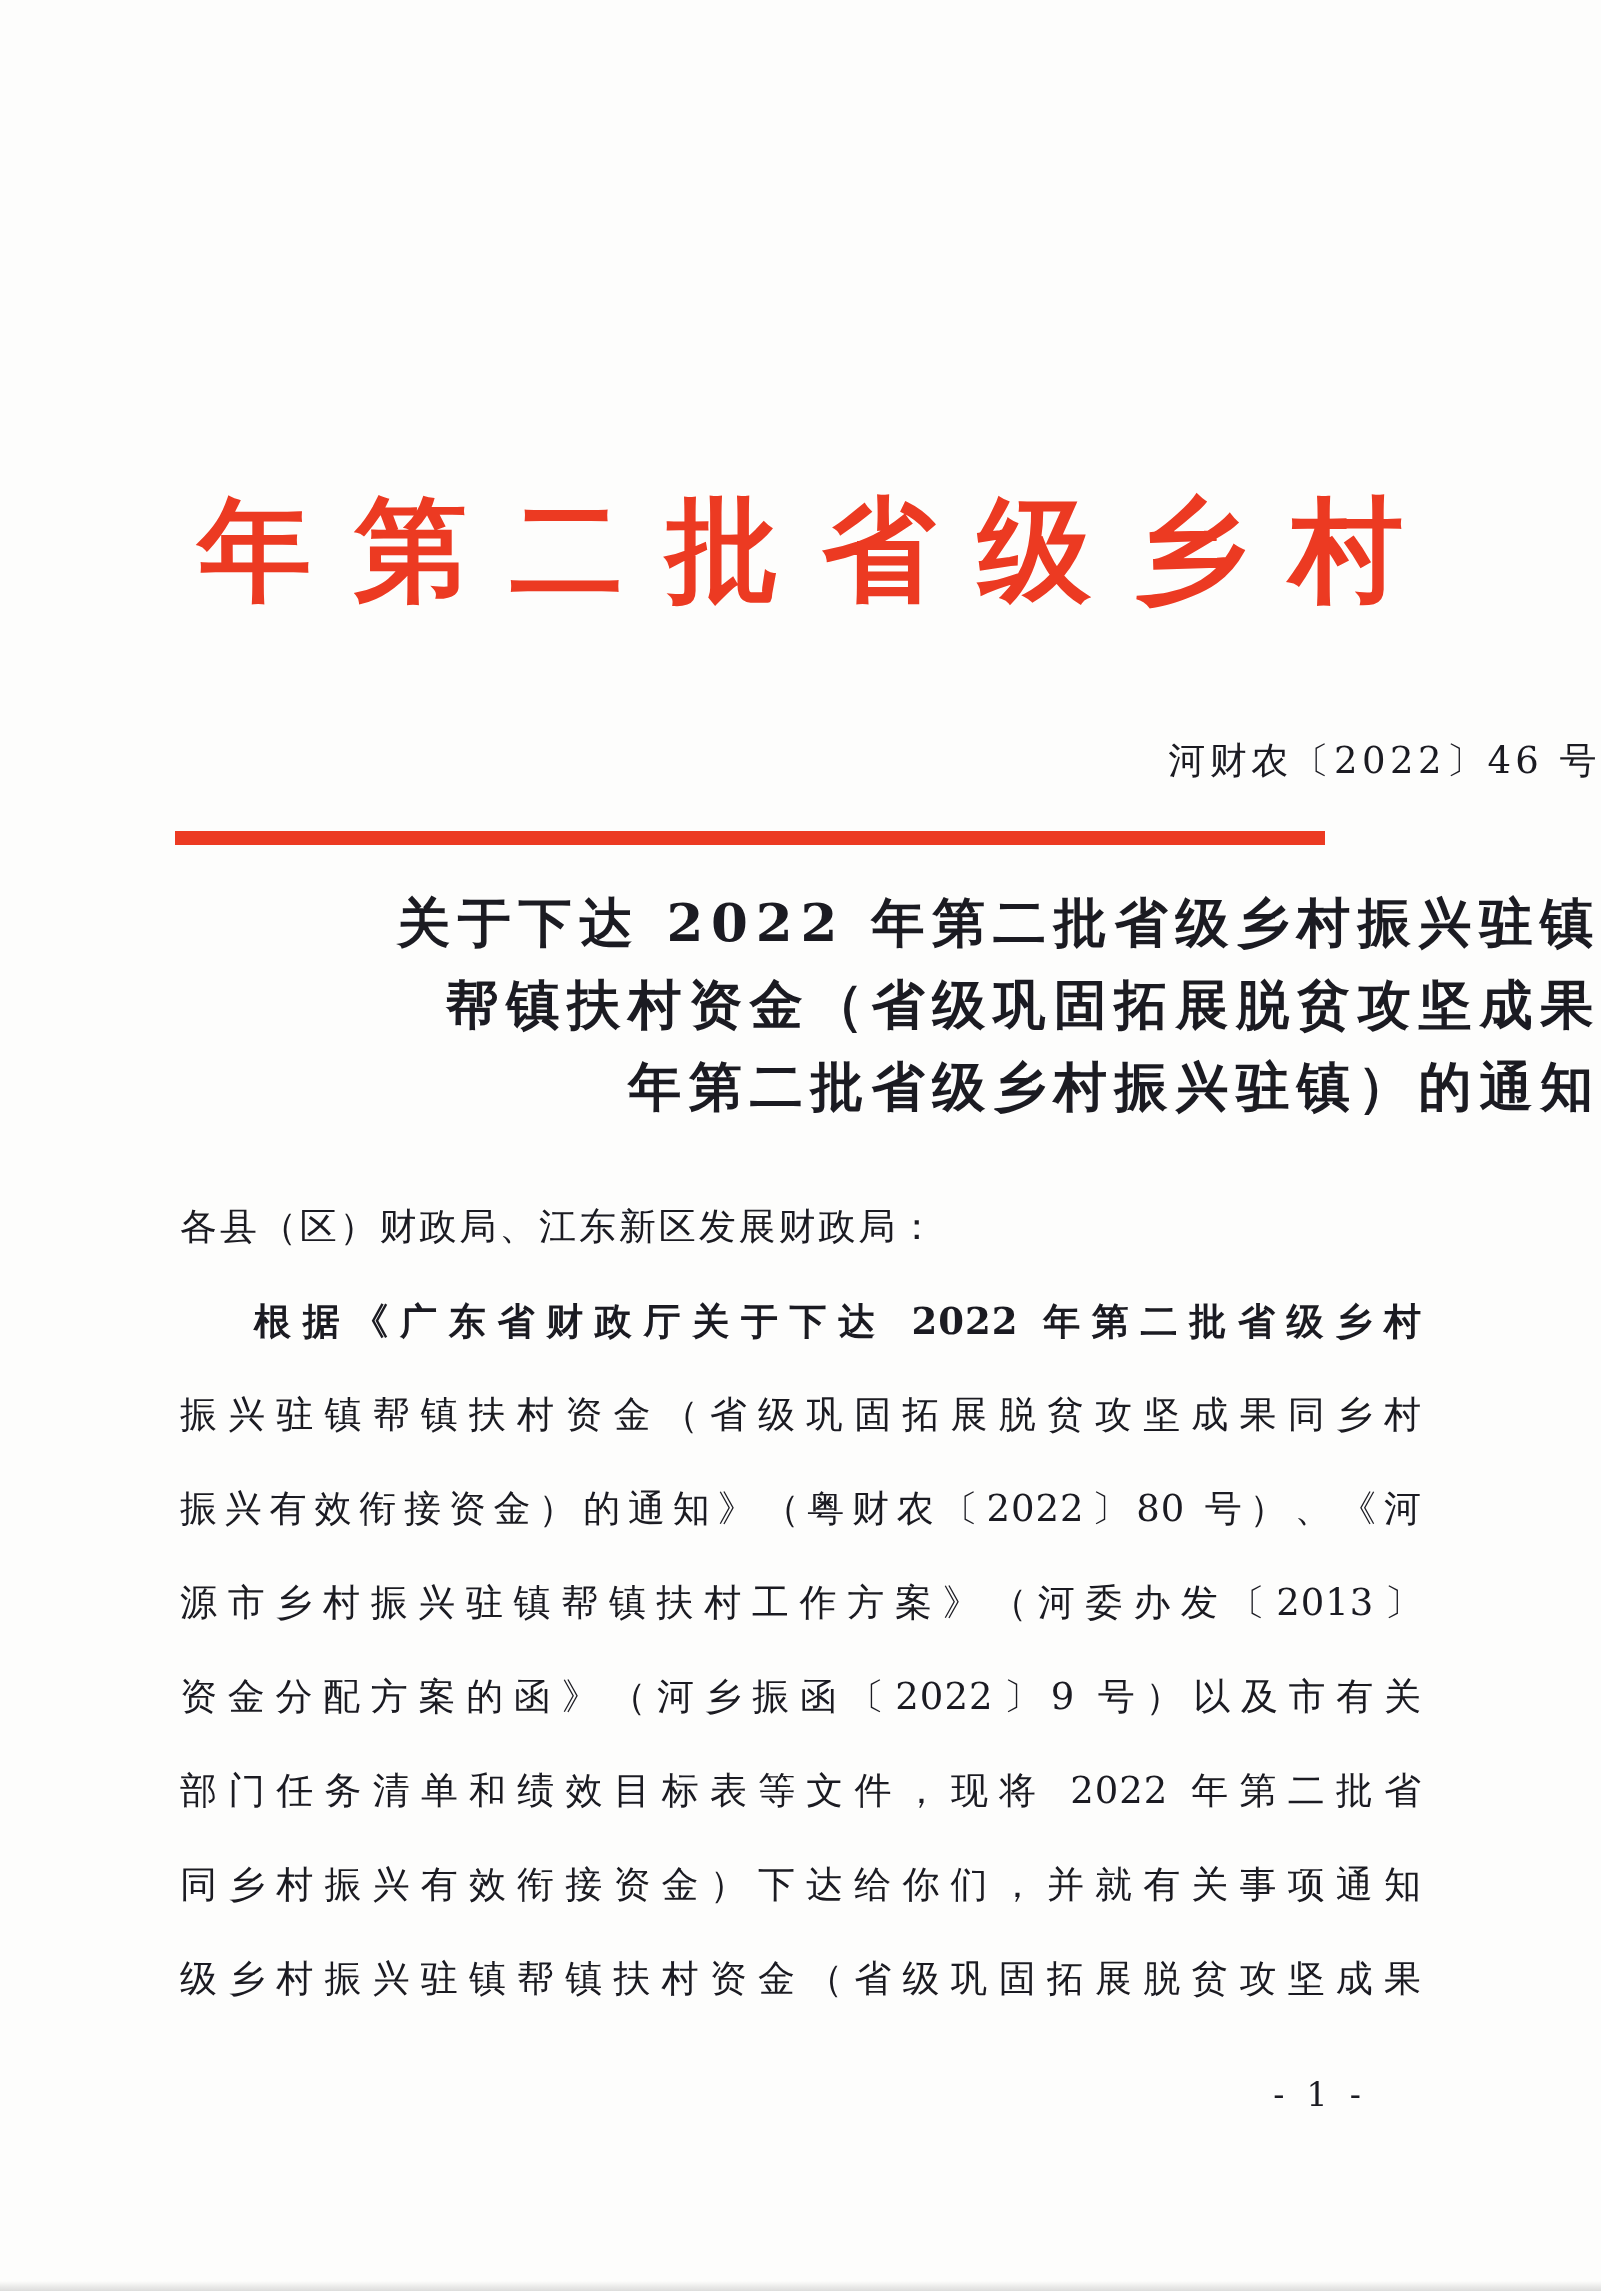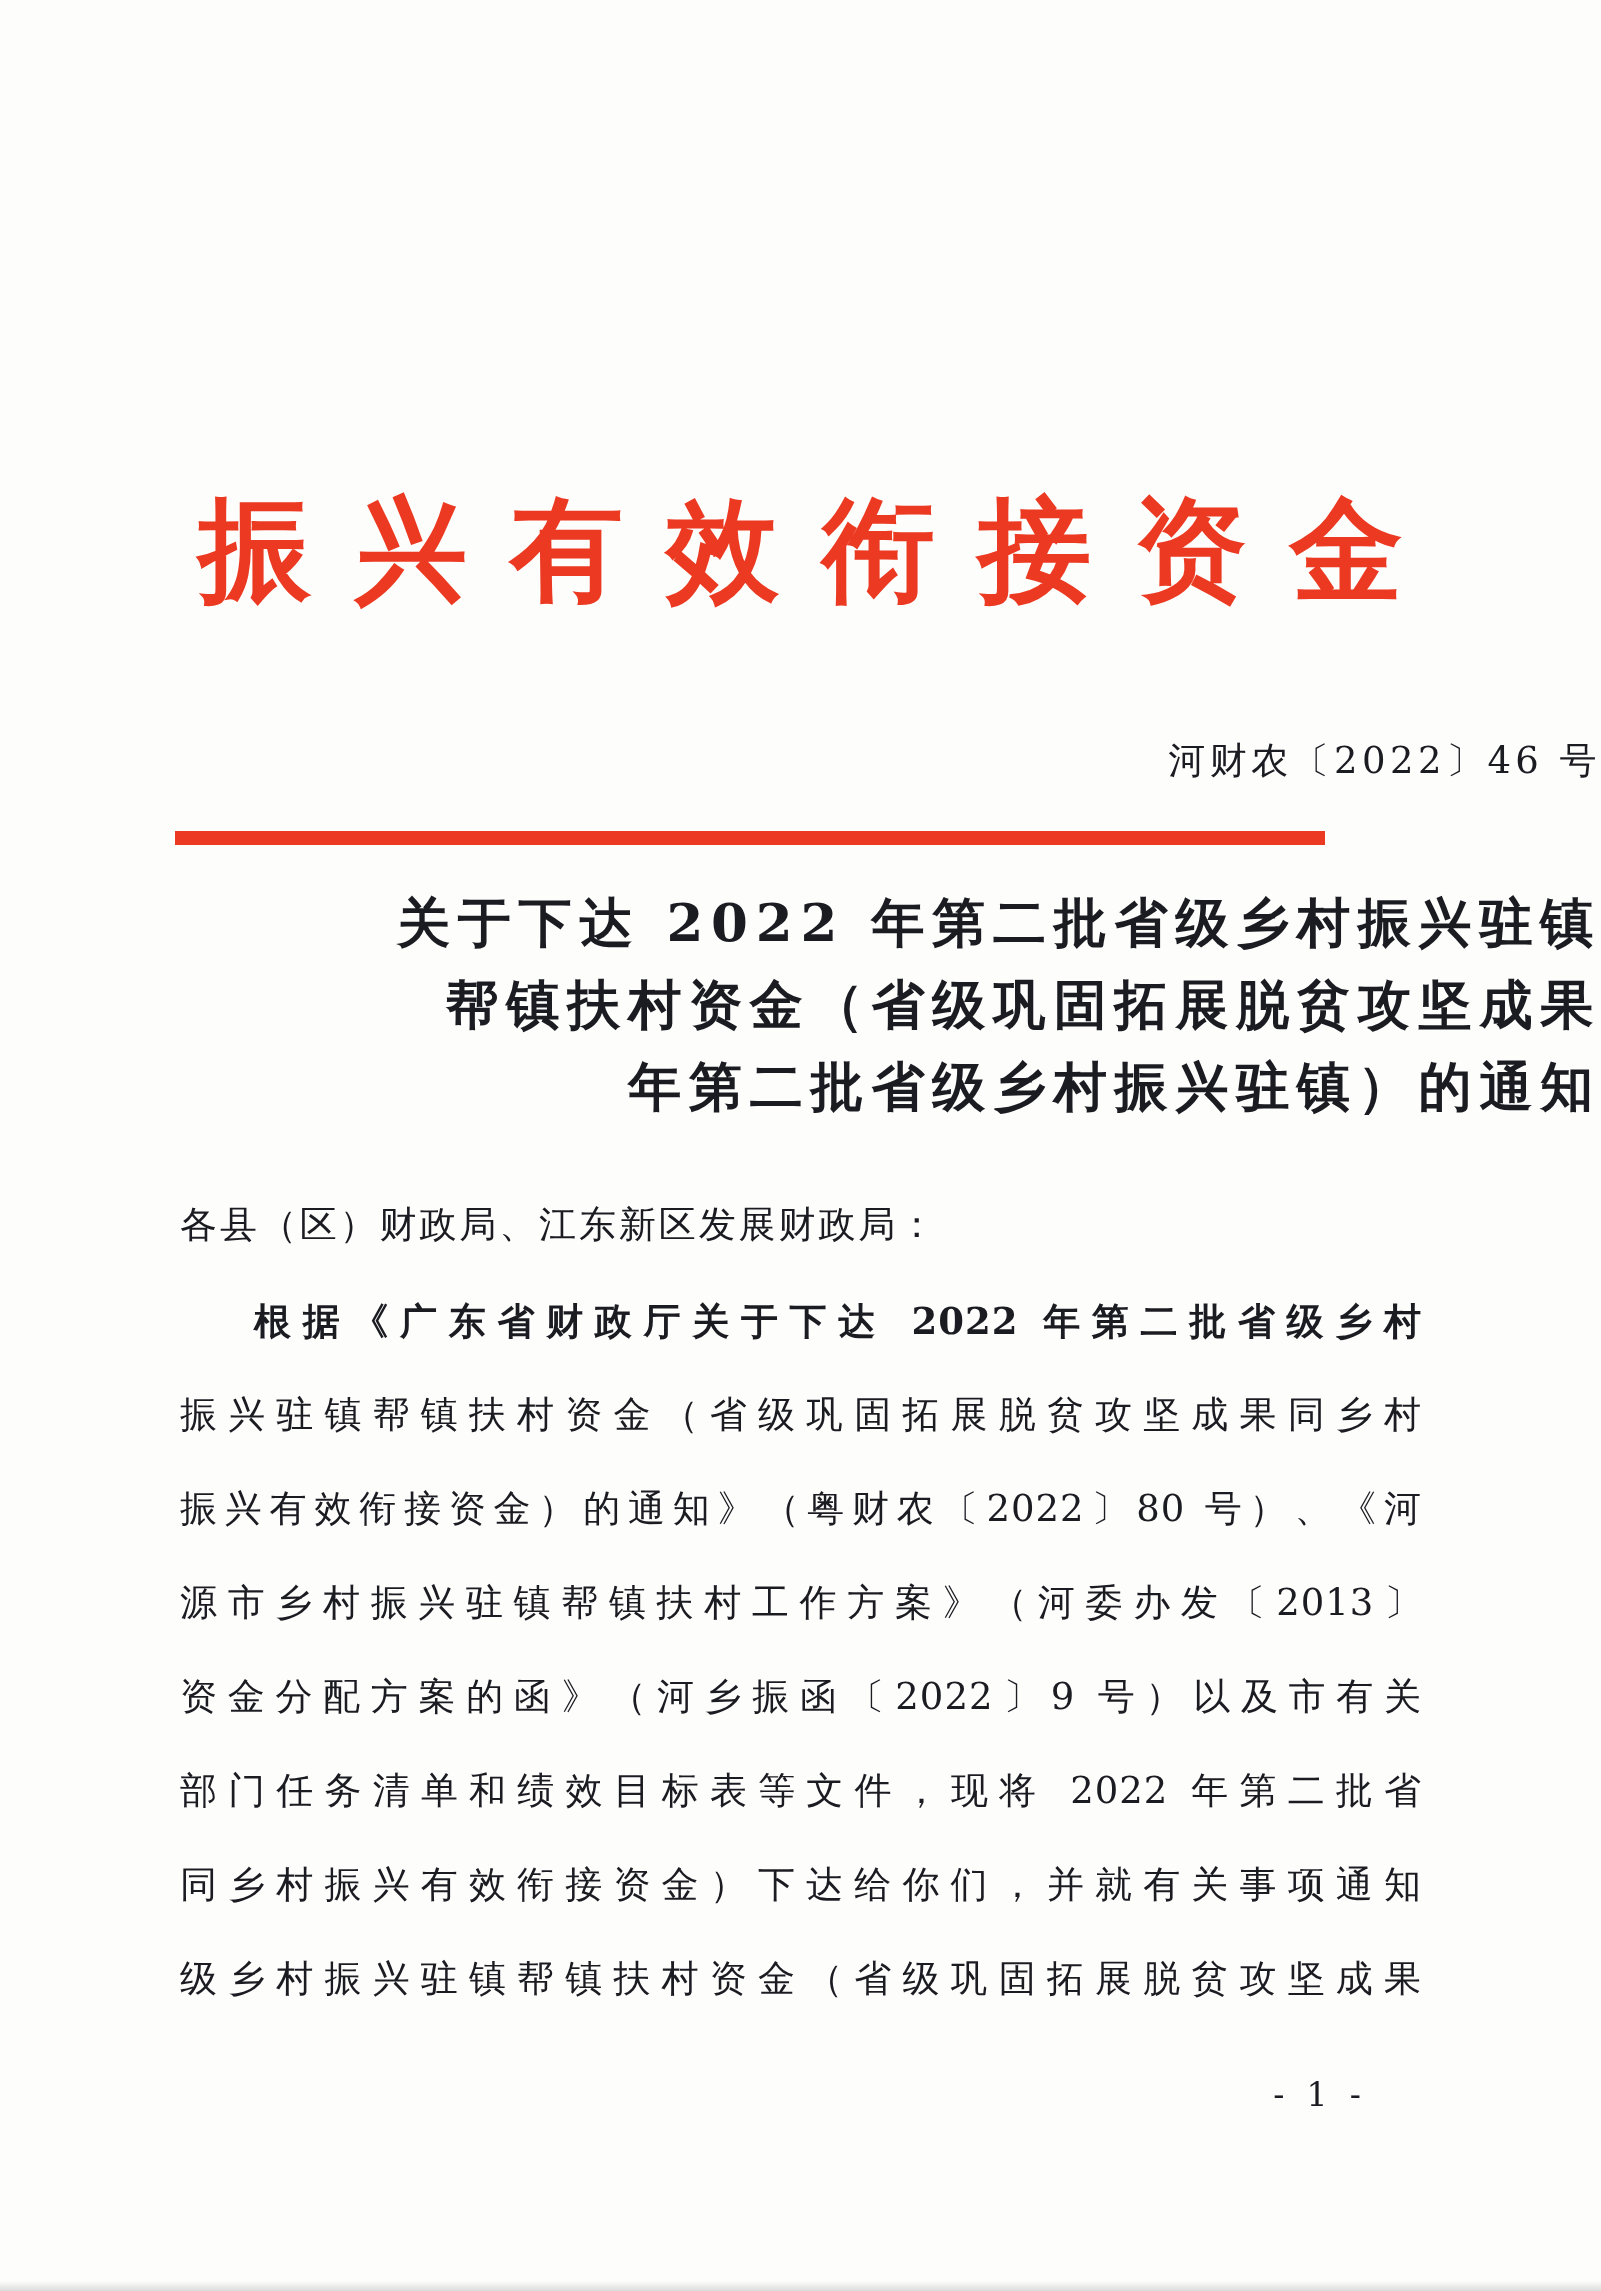--- a/index.html
+++ b/index.html
@@ -52,21 +52,20 @@
   .body-block {
     position:absolute;
     top:1180px; left:180px;
     width:1242px;
     font-size:37px;
   }
   .salutation {
     height:94px; line-height:94px;
     letter-spacing:2.9px;
     white-space:nowrap;
-    font-family:Liberation Mono, monospace;
   }
   .body-lines div {
     height:94px; line-height:94px;
     text-align:justify;
     text-align-last:justify;
     letter-spacing:1px;
   }
   .body-lines div:first-child { text-indent:2em;font-weight:bold; }
   .page-number {
     position:absolute;
@@ -81,21 +80,21 @@
     position:absolute;
     bottom:0; left:0; width:100%; height:9.7px;
     background:linear-gradient(to bottom, rgba(120,120,120,0), rgba(120,120,120,0.25));
   }
 </style>
 </head>
 <body>
 
 <div class="page">
 
-  <div class="header-title">振兴有效衔接资金</div>
+  <div class="header-title">年第二批省级乡村</div>
 
   <div class="doc-number">河财农〔2022〕46 号</div>
 
   <div class="red-line"></div>
 
   <div class="doc-title">
     <div>关于下达 2022 年第二批省级乡村振兴驻镇</div>
     <div>帮镇扶村资金（省级巩固拓展脱贫攻坚成果</div>
     <div>年第二批省级乡村振兴驻镇）的通知</div>
   </div>

